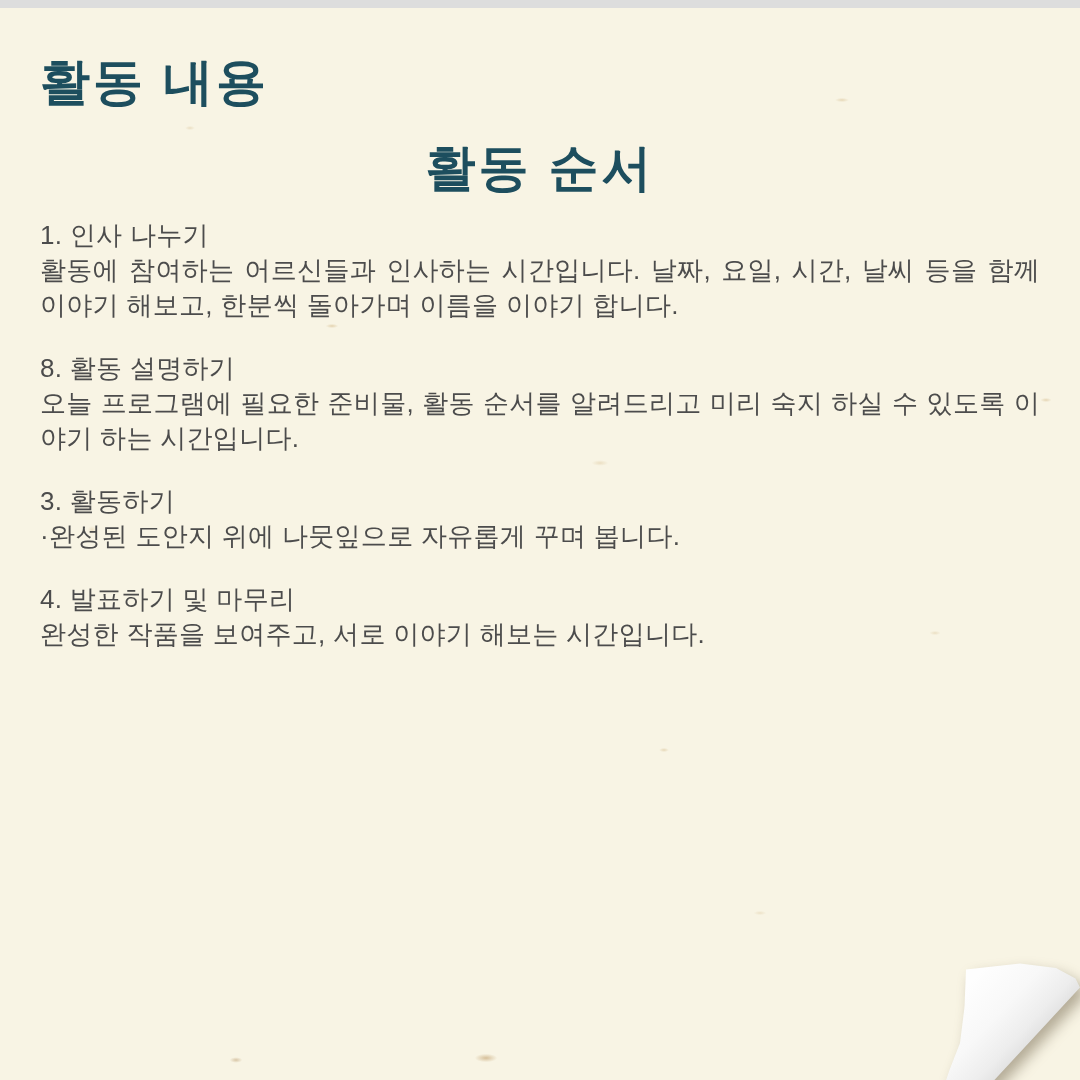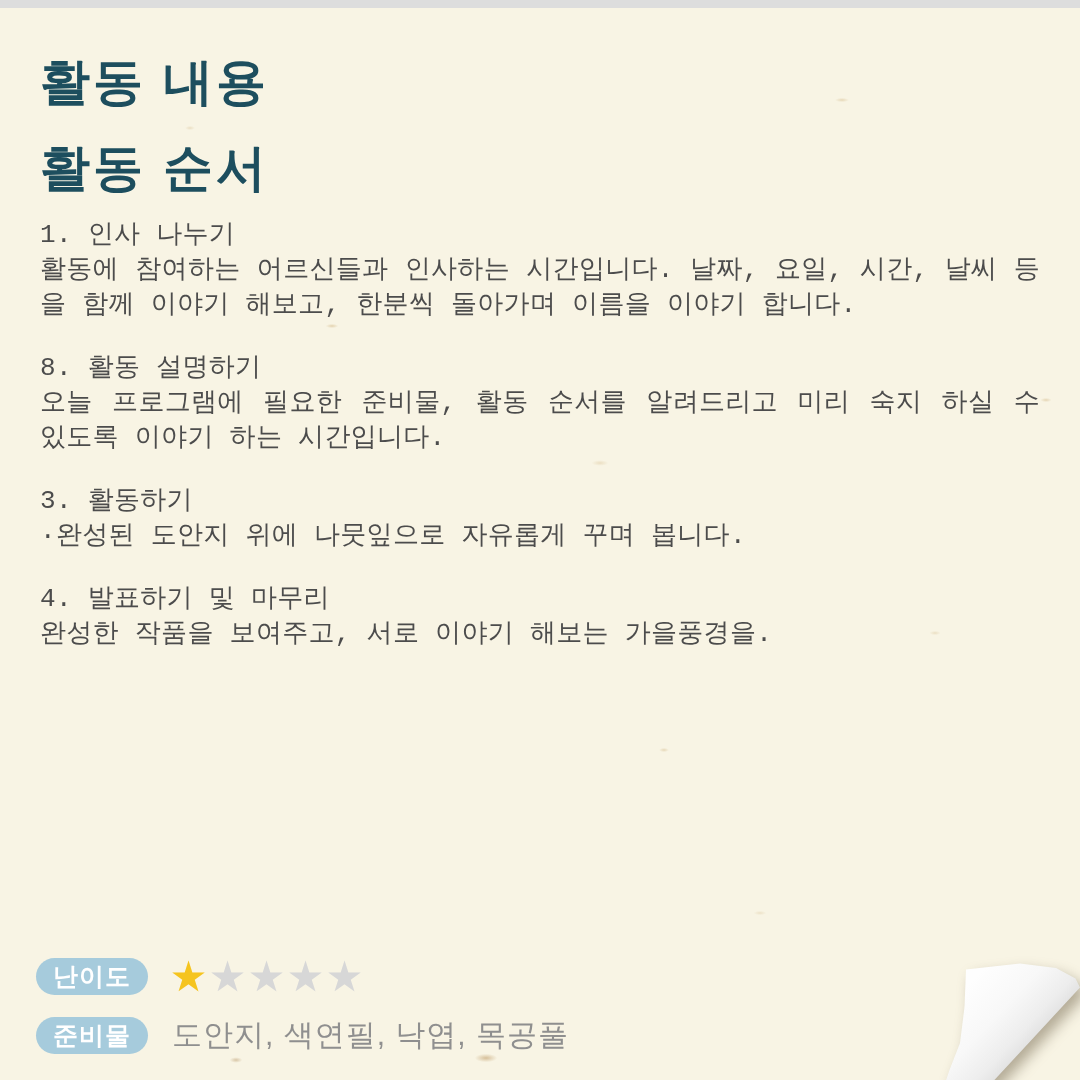--- a/index.html
+++ b/index.html
@@ -37,20 +37,21 @@
     margin: 0 0 26px 0;
     font-size: 50px;
     line-height: 56px;
     font-weight: 900;
     letter-spacing: 3px;
     color: var(--heading-teal, #1d4e5e);
   }
   .section-title.second {
     margin-top: 30px;
     margin-bottom: 22px;
+    text-align: center;
   }
   .body-text {
     margin: 0;
     font-size: 27px;
     line-height: 37px;
     letter-spacing: 0.3px;
     color: var(--body-text, #3e3e3e);
     text-align: justify;
     word-break: break-all;
   }
@@ -58,21 +59,20 @@
     margin: 0 0 28px 0;
     color: var(--step-text, #4c4c4c);
     font-size: 26px;
     line-height: 35px;
     letter-spacing: 0.3px;
   }
   .step p {
     margin: 0;
     text-align: justify;
     word-break: break-all;
-    font-family: Liberation Mono, monospace;
   }
   .step p.bullet + p.bullet {
     margin-top: 6px;
   }
   .footer {
     position: absolute;
     left: 36px;
     top: 950px;
   }
   .footer-row {
@@ -149,33 +149,23 @@
       <p>오늘 프로그램에 필요한 준비물, 활동 순서를 알려드리고 미리 숙지 하실 수 있도록 이야기 하는 시간입니다.</p>
     </div>
 
     <div class="step">
       <p>3. 활동하기</p>
       <p class="bullet">·완성된 도안지 위에 나뭇잎으로 자유롭게 꾸며 봅니다.</p>
     </div>
 
     <div class="step">
       <p>4. 발표하기 및 마무리</p>
-      <p>완성한 작품을 보여주고, 서로 이야기 해보는 가을풍경을.</p>
+      <p>완성한 작품을 보여주고, 서로 이야기 해보는 시간입니다.</p>
     </div>
 
   </div>
 
-  <div class="footer">
-    <div class="footer-row">
-      <span class="pill">난이도</span>
-      <span class="stars"><span class="star filled">★</span><span class="star">★</span><span class="star">★</span><span class="star">★</span><span class="star">★</span></span>
-    </div>
-    <div class="footer-row">
-      <span class="pill">준비물</span>
-      <span class="materials">도안지, 색연필, 낙엽, 목공풀</span>
-    </div>
-  </div>
 
   <div class="page-curl">
     <div class="curl-fold"></div>
   </div>
 
 </div>
 
 </body></html>

